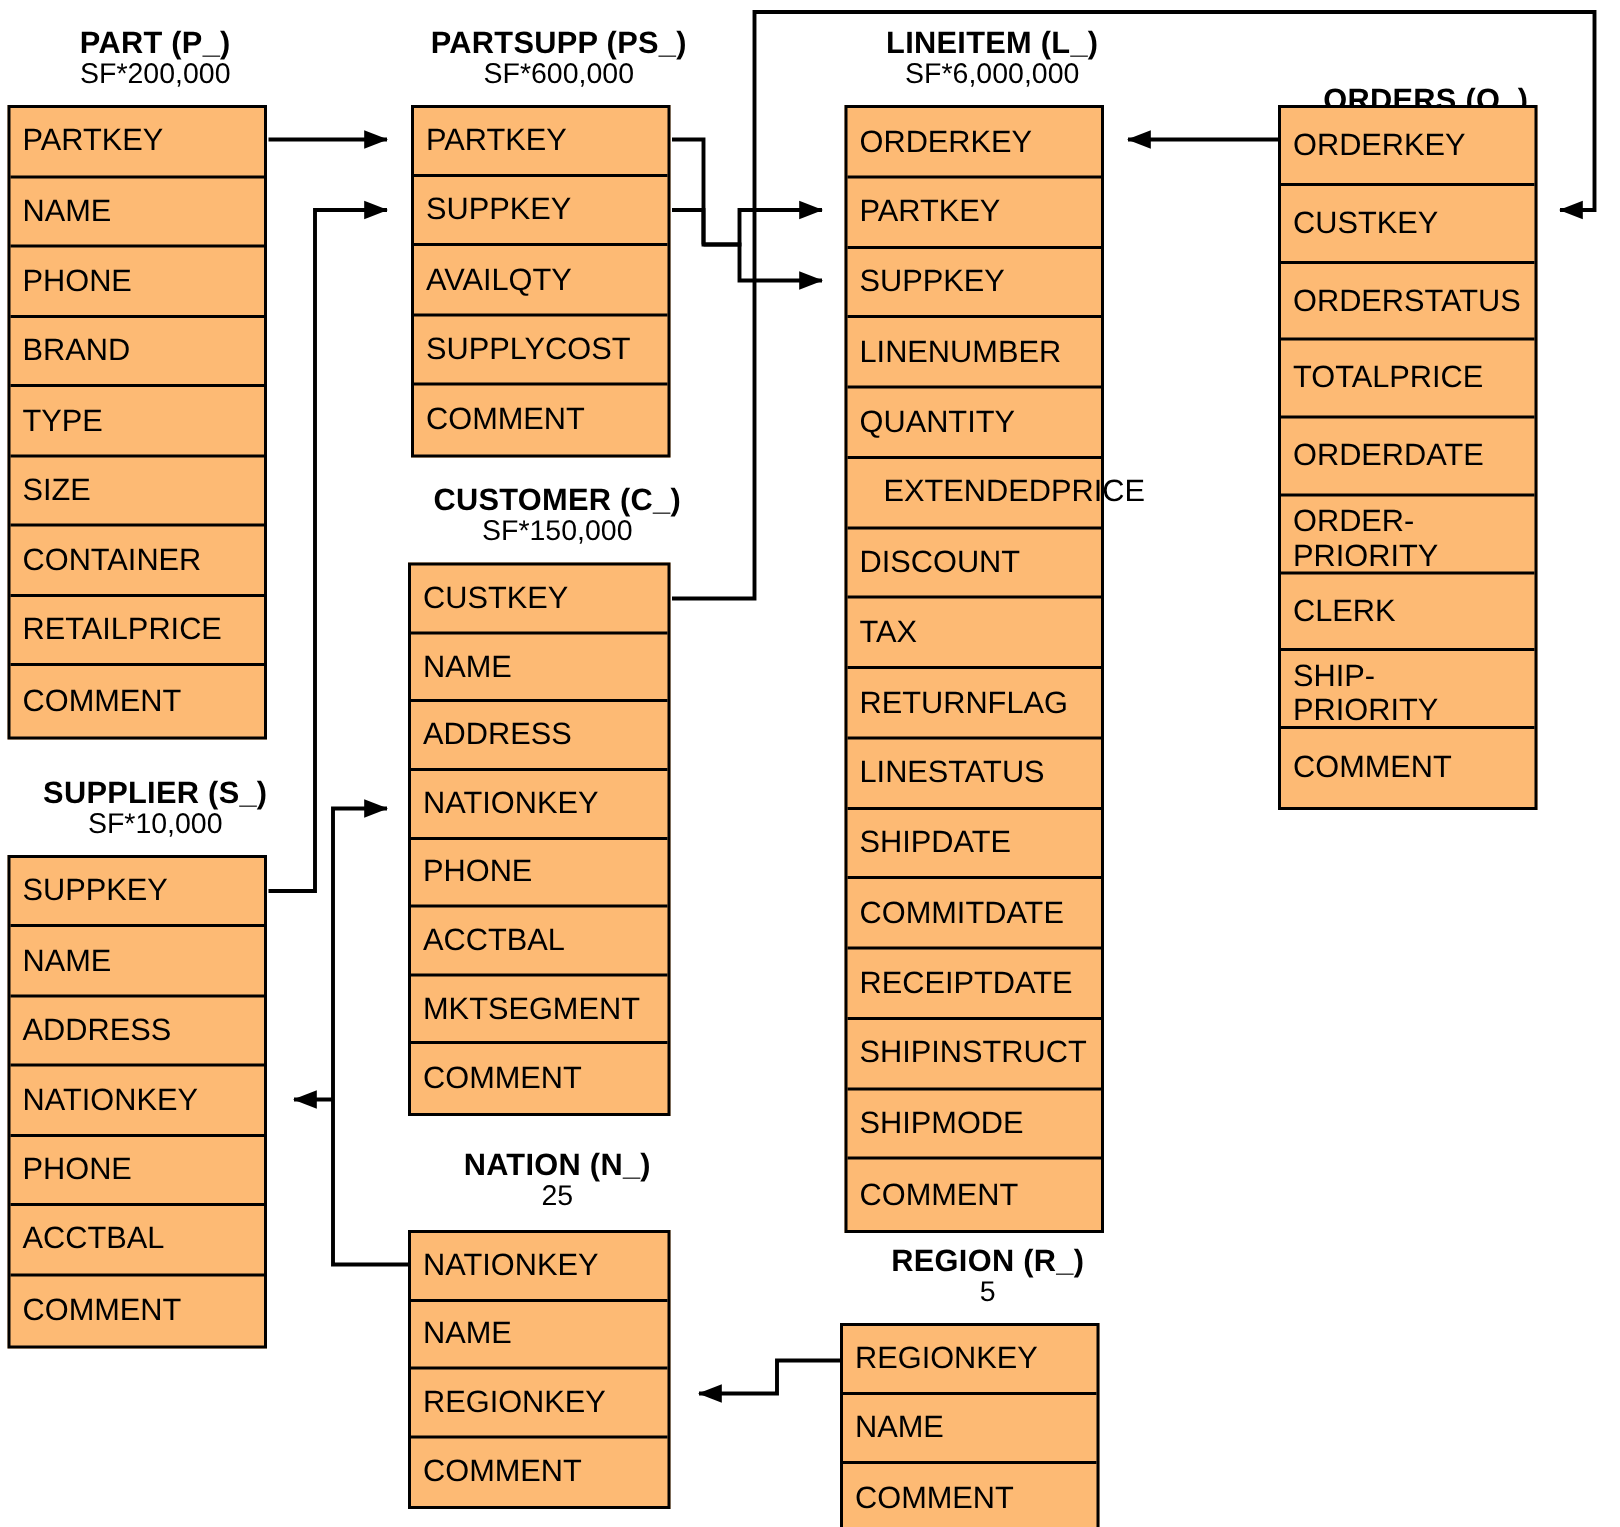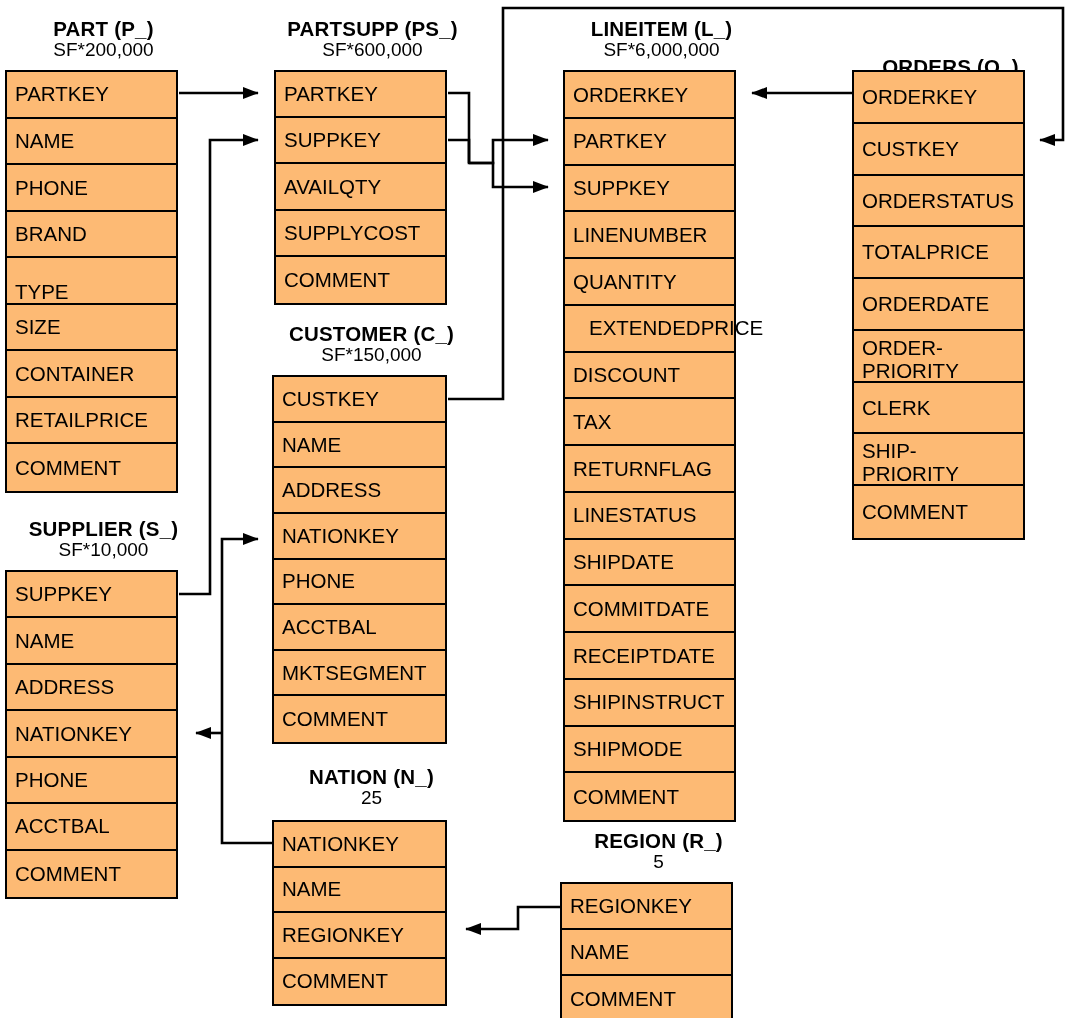--- a/index.html
+++ b/index.html
@@ -93,21 +93,21 @@
         </div>
         <div class="row" style="height: 46.5556px;">
           <span>NAME</span>
         </div>
         <div class="row" style="height: 46.5556px;">
           <span>PHONE</span>
         </div>
         <div class="row" style="height: 46.5556px;">
           <span>BRAND</span>
         </div>
-        <div class="row" style="height: 46.5556px; align-items: flex-end;">
+        <div class="row" style="height: 46.5556px;">
           <span>TYPE</span>
         </div>
         <div class="row" style="height: 46.5556px;">
           <span>SIZE</span>
         </div>
         <div class="row" style="height: 46.5556px;">
           <span>CONTAINER</span>
         </div>
         <div class="row" style="height: 46.5556px;">
           <span>RETAILPRICE</span>

